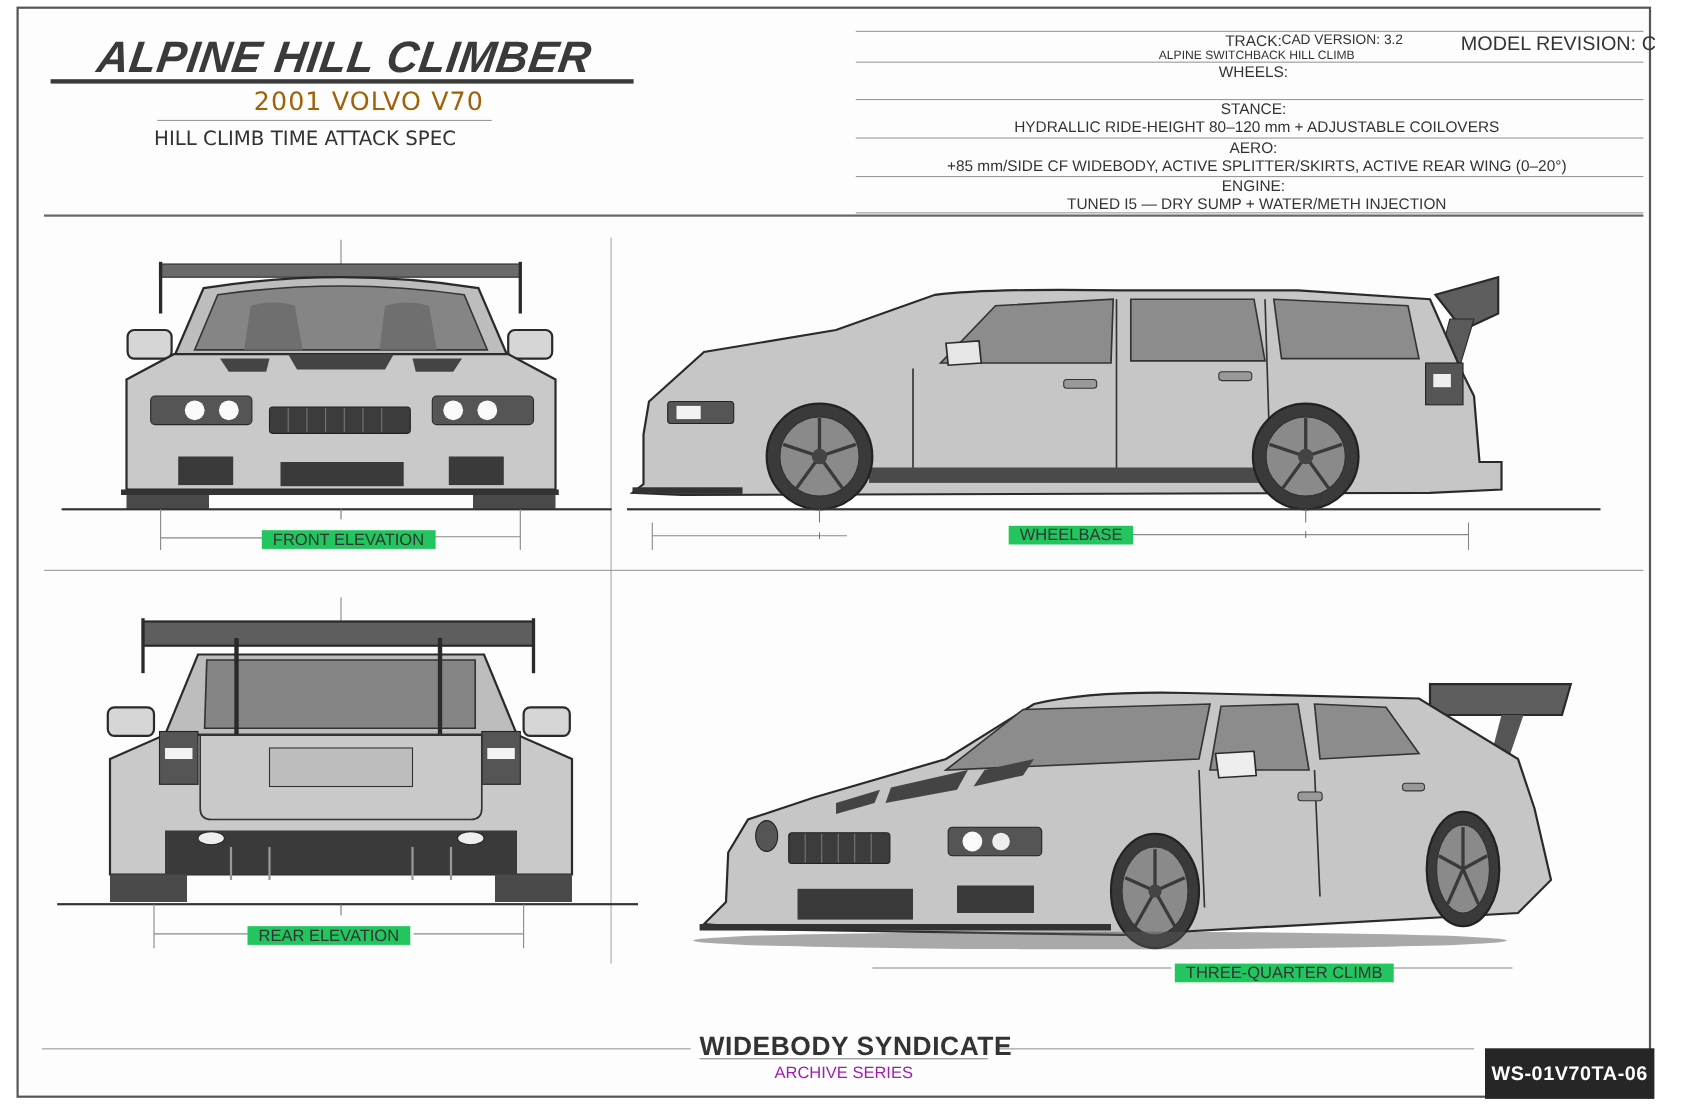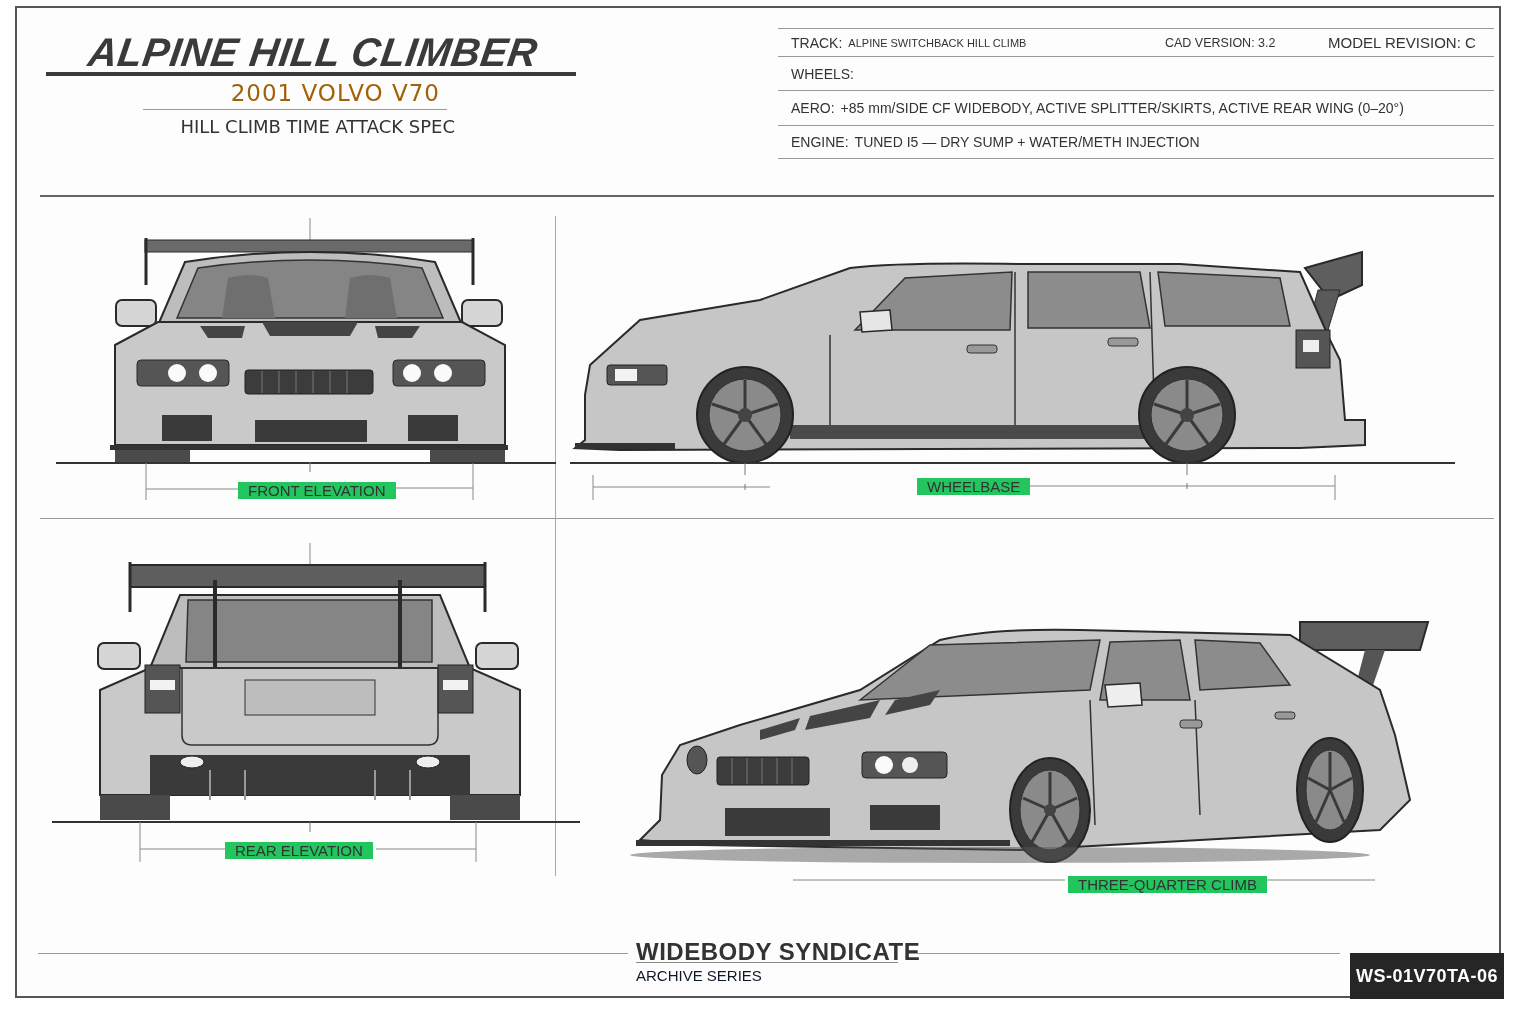--- a/index.html
+++ b/index.html
@@ -3,36 +3,36 @@
 <meta charset="utf-8">
 <style>
   html, body { margin:0; padding:0; background:#ffffff; }
   body { width:1536px; height:1013px; position:relative; overflow:hidden; font-family:"DejaVu Sans", sans-serif; color:#2a2a2a; }
   .frame { position:absolute; left:15px; top:6px; width:1486px; height:992px; border:2px solid #555; box-sizing:border-box; background:#fdfdfd; }
   .abs { position:absolute; }
   .title { left:48px; top:30px; width:530px; font-family:"Liberation Sans", sans-serif; font-weight:bold; font-style:italic; font-size:40px; letter-spacing:0.5px; color:#3a3a3a; text-align:center; transform:skewX(-8deg); white-space:nowrap; }
   .title-rule { left:46px; top:72px; width:530px; height:4px; background:#3a3a3a; }
   .subtitle { left:150px; top:80px; width:290px; font-family:"DejaVu Sans", sans-serif; font-size:23px; text-align:right; color:#a16207; letter-spacing:1px; white-space:nowrap; }
   .sub-rule { left:143px; top:109px; width:304px; height:1px; background:#999; }
-  .tagline { left:140px; top:116px; width:315px; font-family:"DejaVu Sans", sans-serif; font-size:18px; text-align:right; color:#333; white-space:nowrap; }
+  .tagline { left:140px; top:116px; width:315px; font-family:"DejaVu Sans", sans-serif; font-size:18px; text-align:left; color:#333; white-space:nowrap; }
   .spec-table { left:778px; top:28px; width:716px; }
-  .spec-row { position:relative; border-bottom:1.5px solid #999; font-family:"Liberation Sans", sans-serif; font-size:14px; color:#333; white-space:nowrap; display:flex; align-items:center; padding-left:13px; }
+  .spec-row { position:relative; border-bottom:1.5px solid #999; font-family:"Liberation Sans", sans-serif; font-size:14px; color:#333; white-space:nowrap; display:flex; align-items:center; padding-left:13px;flex-direction:column; }
   .spec-row.first { border-top:1.5px solid #999; height:27px; }
   .spec-row .lbl { margin-right:6px; }
   .spec-row .cell2 { position:absolute; left:387px; }
   .spec-row .cell3 { position:absolute; left:550px; }
   .head-rule { left:40px; top:195px; width:1454px; height:2px; background:#666; }
   .vdiv { left:555px; top:216px; width:1px; height:660px; background:#aaa; }
   .hdiv { left:40px; top:518px; width:1454px; height:1px; background:#999; }
   .ground { height:2px; background:#333; }
   .view-label { font-family:"Liberation Sans", sans-serif; font-size:15px; color:#333; background:#22c55e; padding:0 10px; white-space:nowrap; }
   .footer-rule { height:1px; background:#999; }
   .brand { left:636px; top:938px; width:262px; text-align:center; font-family:"Liberation Sans", sans-serif; font-weight:bold; font-size:24px; color:#333; letter-spacing:0.5px; white-space:nowrap; }
   .brand-rule { left:636px; top:962px; width:262px; height:1px; background:#888; }
-  .series { left:636px; top:967px; width:262px; font-family:"Liberation Sans", sans-serif; font-size:15px; color:#0f172a; white-space:nowrap; }
+  .series { left:636px; top:967px; width:262px; text-align:center; font-family:"Liberation Sans", sans-serif; font-size:15px; color:#a21caf; white-space:nowrap; }
   .code-badge { left:1350px; top:953px; width:154px; height:46px; background:#262626; color:#fff; font-family:"Liberation Sans", sans-serif; font-weight:bold; font-size:18px; display:flex; align-items:center; justify-content:center; letter-spacing:0.5px; }
   svg { position:absolute; overflow:visible; }
 </style>
 </head>
 <body>
 
 <div class="frame"></div>
 
 <div class="abs title">ALPINE HILL CLIMBER</div>
 <div class="abs title-rule"></div>
@@ -41,27 +41,31 @@
 <div class="abs tagline">HILL CLIMB TIME ATTACK SPEC</div>
 
 <div class="abs spec-table">
   <div class="spec-row first">
     <span class="lbl">TRACK:</span>
     <span style="font-size:11px">ALPINE SWITCHBACK HILL CLIMB</span>
     <span class="cell2" style="font-size:12.5px">
       <span>CAD VERSION:</span>
       <span>3.2</span>
     </span>
-    <span class="cell3" style="font-size:15px">
+    <span class="cell3" style="font-size:18px">
       <span>MODEL REVISION:</span>
       <span>C</span>
     </span>
   </div>
   <div class="spec-row" style="height:33px">
     <span class="lbl">WHEELS:</span>
+  </div>
+  <div class="spec-row" style="height:34px">
+    <span class="lbl">STANCE:</span>
+    <span>HYDRALLIC RIDE-HEIGHT 80–120 mm + ADJUSTABLE COILOVERS</span>
   </div>
   <div class="spec-row" style="height:34px">
     <span class="lbl">AERO:</span>
     <span>+85 mm/SIDE CF WIDEBODY, ACTIVE SPLITTER/SKIRTS, ACTIVE REAR WING (0–20°)</span>
   </div>
   <div class="spec-row" style="height:32px">
     <span class="lbl">ENGINE:</span>
     <span>TUNED I5 — DRY SUMP + WATER/METH INJECTION</span>
   </div>
 </div>

